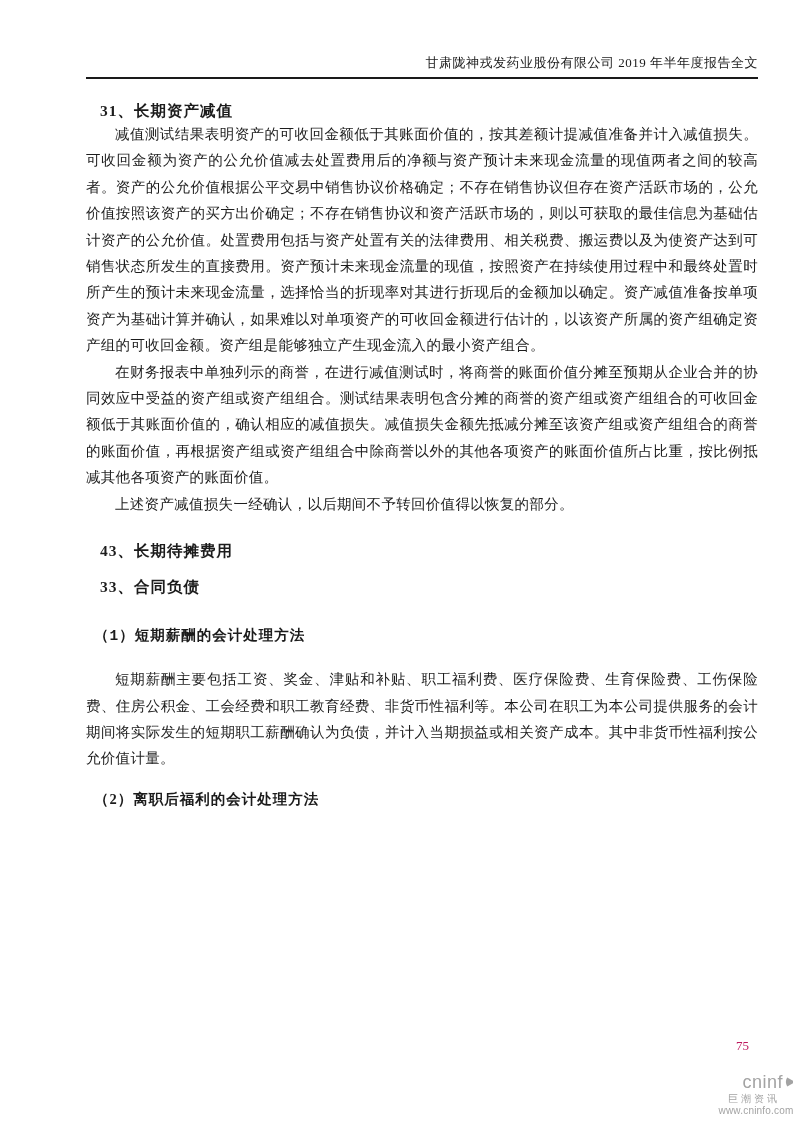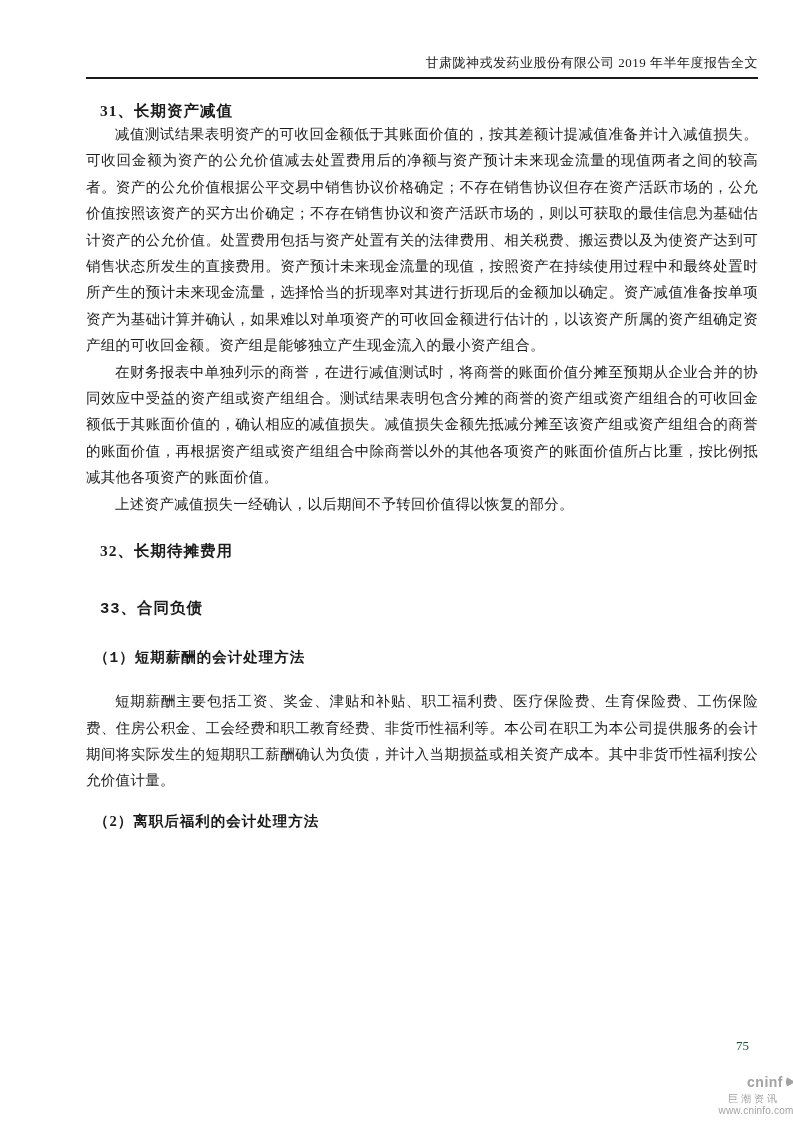--- a/index.html
+++ b/index.html
@@ -53,51 +53,51 @@
     line-height: 26.4px;
     text-align: justify;
     text-justify: inter-ideograph;
     text-indent: 2em;
     letter-spacing: 0.3px;
   }
   .para.first { margin-top: 15px; }
   .para.no-indent { text-indent: 0; }
   .mt-20 { margin-top: 20px; }
   .mt-24 { margin-top: 24px; }
-  .mt-26 { margin-top: 38px; font-family: Liberation Mono, monospace; }
+  .mt-26 { margin-top: 16px; }
   .mt-30 { margin-top: 30px; font-family: Liberation Mono, monospace; }
   .mt-86 { margin-top: 86px; }
   .page-number {
     position: absolute;
     top: 1038px;
     right: 70px;
     font-size: 13px;
-    color: #14532d;
+    color: #be185d;
   }
   .cninfo-logo {
     position: absolute;
     top: 1072px;
     right: 8px;
     width: 96px;
     color: #a3a3a3;
     font-family: "Liberation Sans", "DejaVu Sans", sans-serif;
     text-align: center;
     line-height: 1;
     user-select: none;
   }
   .cninfo-logo .brand-row {
     display: flex;
     align-items: center;
     justify-content: flex-end;
     gap: 2px;
     padding-right: 6px;
   }
   .cninfo-logo .brand {
-    font-size: 14px;
-    font-weight: bold;
+    font-size: 18px;
+    font-weight: normal;
     letter-spacing: 0.5px;
   }
   .cninfo-logo .brand-cn {
     margin-top: 2px;
     font-size: 10px;
     letter-spacing: 3px;
     padding-right: 18px;
   }
   .cninfo-logo .website {
     margin-top: 2px;
@@ -114,21 +114,21 @@
 
     <div class="page-header">
       <span>甘肃陇神戎发药业股份有限公司 2019 年半年度报告全文</span>
     </div>
 
     <h2 class="section-title">31、长期资产减值</h2>
     <p class="para">减值测试结果表明资产的可收回金额低于其账面价值的，按其差额计提减值准备并计入减值损失。可收回金额为资产的公允价值减去处置费用后的净额与资产预计未来现金流量的现值两者之间的较高者。资产的公允价值根据公平交易中销售协议价格确定；不存在销售协议但存在资产活跃市场的，公允价值按照该资产的买方出价确定；不存在销售协议和资产活跃市场的，则以可获取的最佳信息为基础估计资产的公允价值。处置费用包括与资产处置有关的法律费用、相关税费、搬运费以及为使资产达到可销售状态所发生的直接费用。资产预计未来现金流量的现值，按照资产在持续使用过程中和最终处置时所产生的预计未来现金流量，选择恰当的折现率对其进行折现后的金额加以确定。资产减值准备按单项资产为基础计算并确认，如果难以对单项资产的可收回金额进行估计的，以该资产所属的资产组确定资产组的可收回金额。资产组是能够独立产生现金流入的最小资产组合。</p>
     <p class="para">在财务报表中单独列示的商誉，在进行减值测试时，将商誉的账面价值分摊至预期从企业合并的协同效应中受益的资产组或资产组组合。测试结果表明包含分摊的商誉的资产组或资产组组合的可收回金额低于其账面价值的，确认相应的减值损失。减值损失金额先抵减分摊至该资产组或资产组组合的商誉的账面价值，再根据资产组或资产组组合中除商誉以外的其他各项资产的账面价值所占比重，按比例抵减其他各项资产的账面价值。</p>
     <p class="para">上述资产减值损失一经确认，以后期间不予转回价值得以恢复的部分。</p>
 
-    <h2 class="section-title mt-24">32、长期待摊费用</h2>
+    <h2 class="section-title mt-24">43、长期待摊费用</h2>
 
     <h2 class="section-title mt-26">33、合同负债</h2>
 
 
     <h3 class="sub-title mt-30">（1）短期薪酬的会计处理方法</h3>
     <p class="para mt-20">短期薪酬主要包括工资、奖金、津贴和补贴、职工福利费、医疗保险费、生育保险费、工伤保险费、住房公积金、工会经费和职工教育经费、非货币性福利等。本公司在职工为本公司提供服务的会计期间将实际发生的短期职工薪酬确认为负债，并计入当期损益或相关资产成本。其中非货币性福利按公允价值计量。</p>
 
     <h3 class="sub-title">（2）离职后福利的会计处理方法</h3>
 
   </div>

